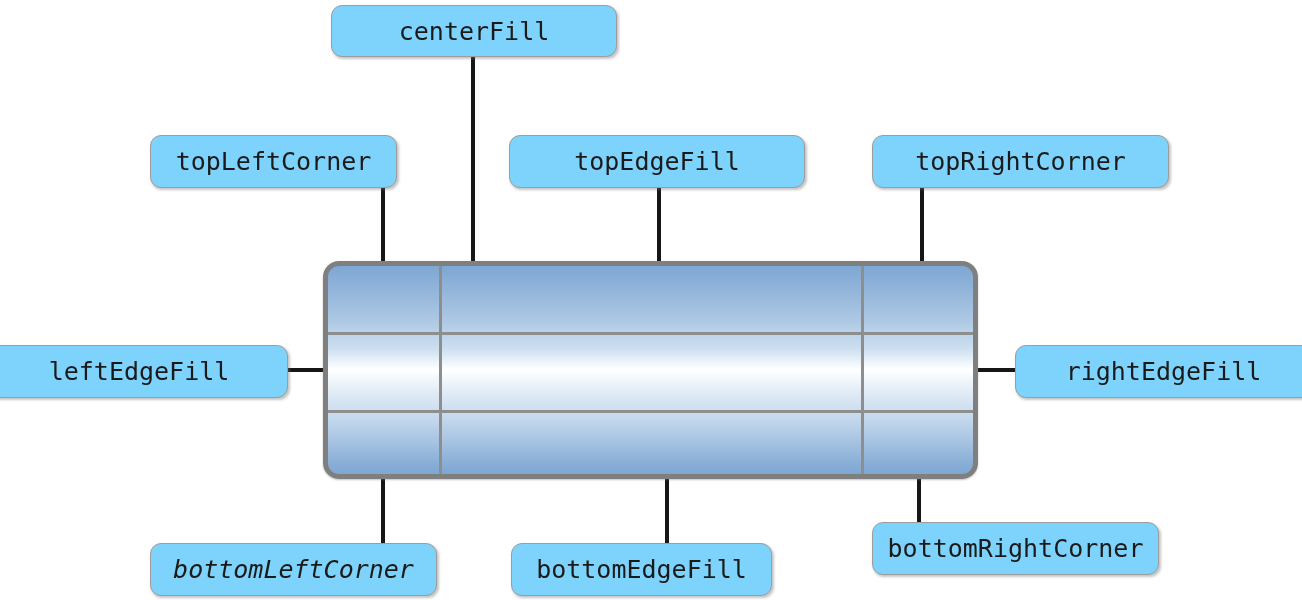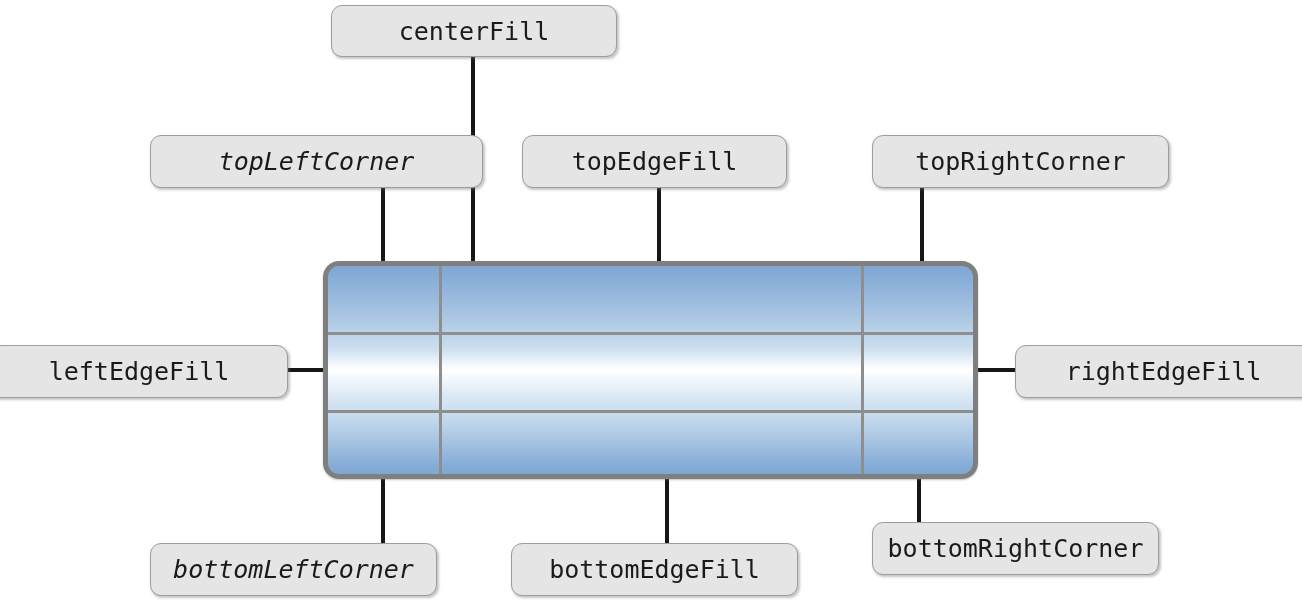--- a/index.html
+++ b/index.html
@@ -15,21 +15,21 @@
     width: 1302px;
     height: 600px;
     background: #ffffff;
     overflow: hidden;
   }
 
   
   .label-box {
     position: absolute;
     box-sizing: border-box;
-    background: #e5e5e5;
+    background: #7dd3fc;
     border: 1px solid #9d9d9d;
     border-radius: 11px;
     box-shadow: 1.5px 2px 2.5px rgba(110,110,110,0.40);
     display: flex;
     align-items: center;
     justify-content: center;
     color: #1a1a1a;
     font-family: "DejaVu Sans Mono", "Liberation Mono", monospace;
     font-size: 25px;
     letter-spacing: 0px;
@@ -116,29 +116,29 @@
 
   <div id="nine-slice">
     <div class="grid-h" style="top:66px;"></div>
     <div class="grid-h" style="top:144px;"></div>
     <div class="grid-v" style="left:111px;"></div>
     <div class="grid-v" style="left:533px;"></div>
   </div>
 
   <div class="label-box" style="left:331px; top:5px; width:286px; height:52px;">centerFill</div>
 
-  <div class="label-box" style="left:150px; top:135px; width:333px; height:53px;font-style:italic;">topLeftCorner</div>
+  <div class="label-box" style="left:150px; top:135px; width:247px; height:53px;">topLeftCorner</div>
 
-  <div class="label-box" style="left:522px; top:135px; width:265px; height:53px;">topEdgeFill</div>
+  <div class="label-box" style="left:509px; top:135px; width:296px; height:53px;">topEdgeFill</div>
 
   <div class="label-box" style="left:872px; top:135px; width:297px; height:53px;">topRightCorner</div>
 
   <div class="label-box" style="left:-10px; top:345px; width:298px; height:53px;">leftEdgeFill</div>
 
   <div class="label-box" style="left:1015px; top:345px; width:297px; height:53px;">rightEdgeFill</div>
 
   <div class="label-box" style="left:150px; top:543px; width:287px; height:53px;font-style:italic;">bottomLeftCorner</div>
 
-  <div class="label-box" style="left:511px; top:543px; width:287px; height:53px;">bottomEdgeFill</div>
+  <div class="label-box" style="left:511px; top:543px; width:261px; height:53px;">bottomEdgeFill</div>
 
   <div class="label-box" style="left:872px; top:522px; width:287px; height:53px;">bottomRightCorner</div>
 
 </div>
 
 </body></html>

